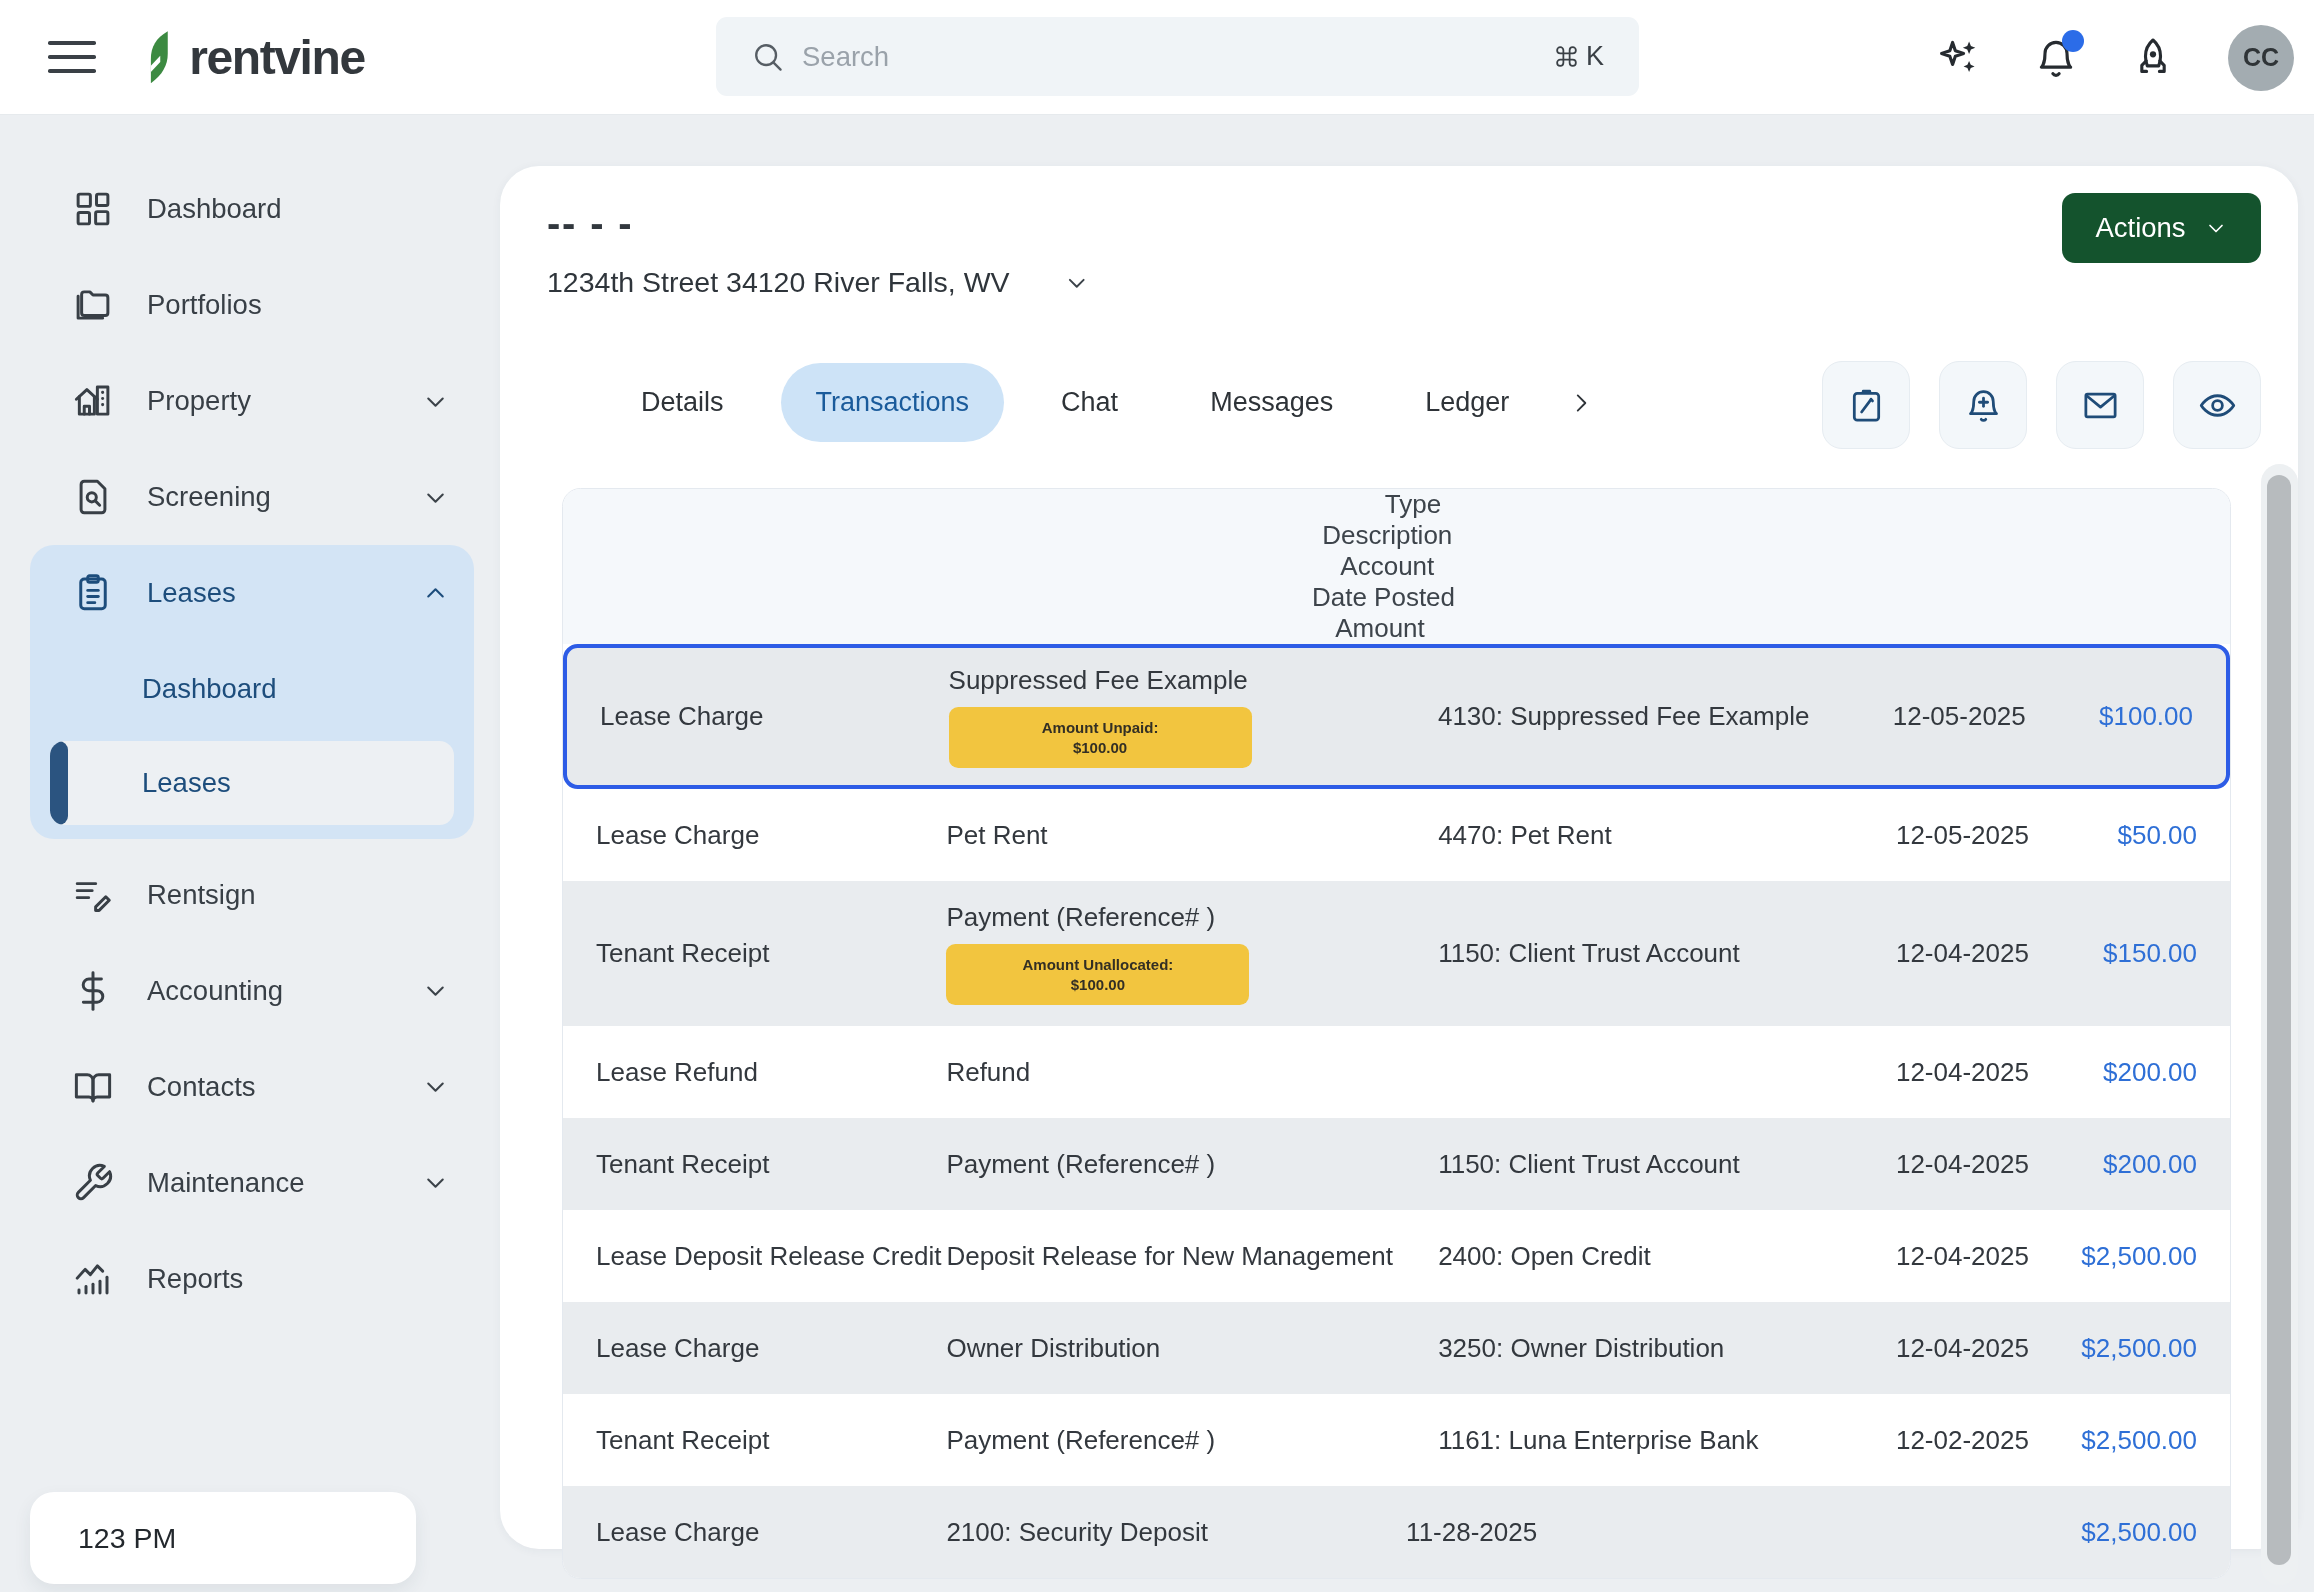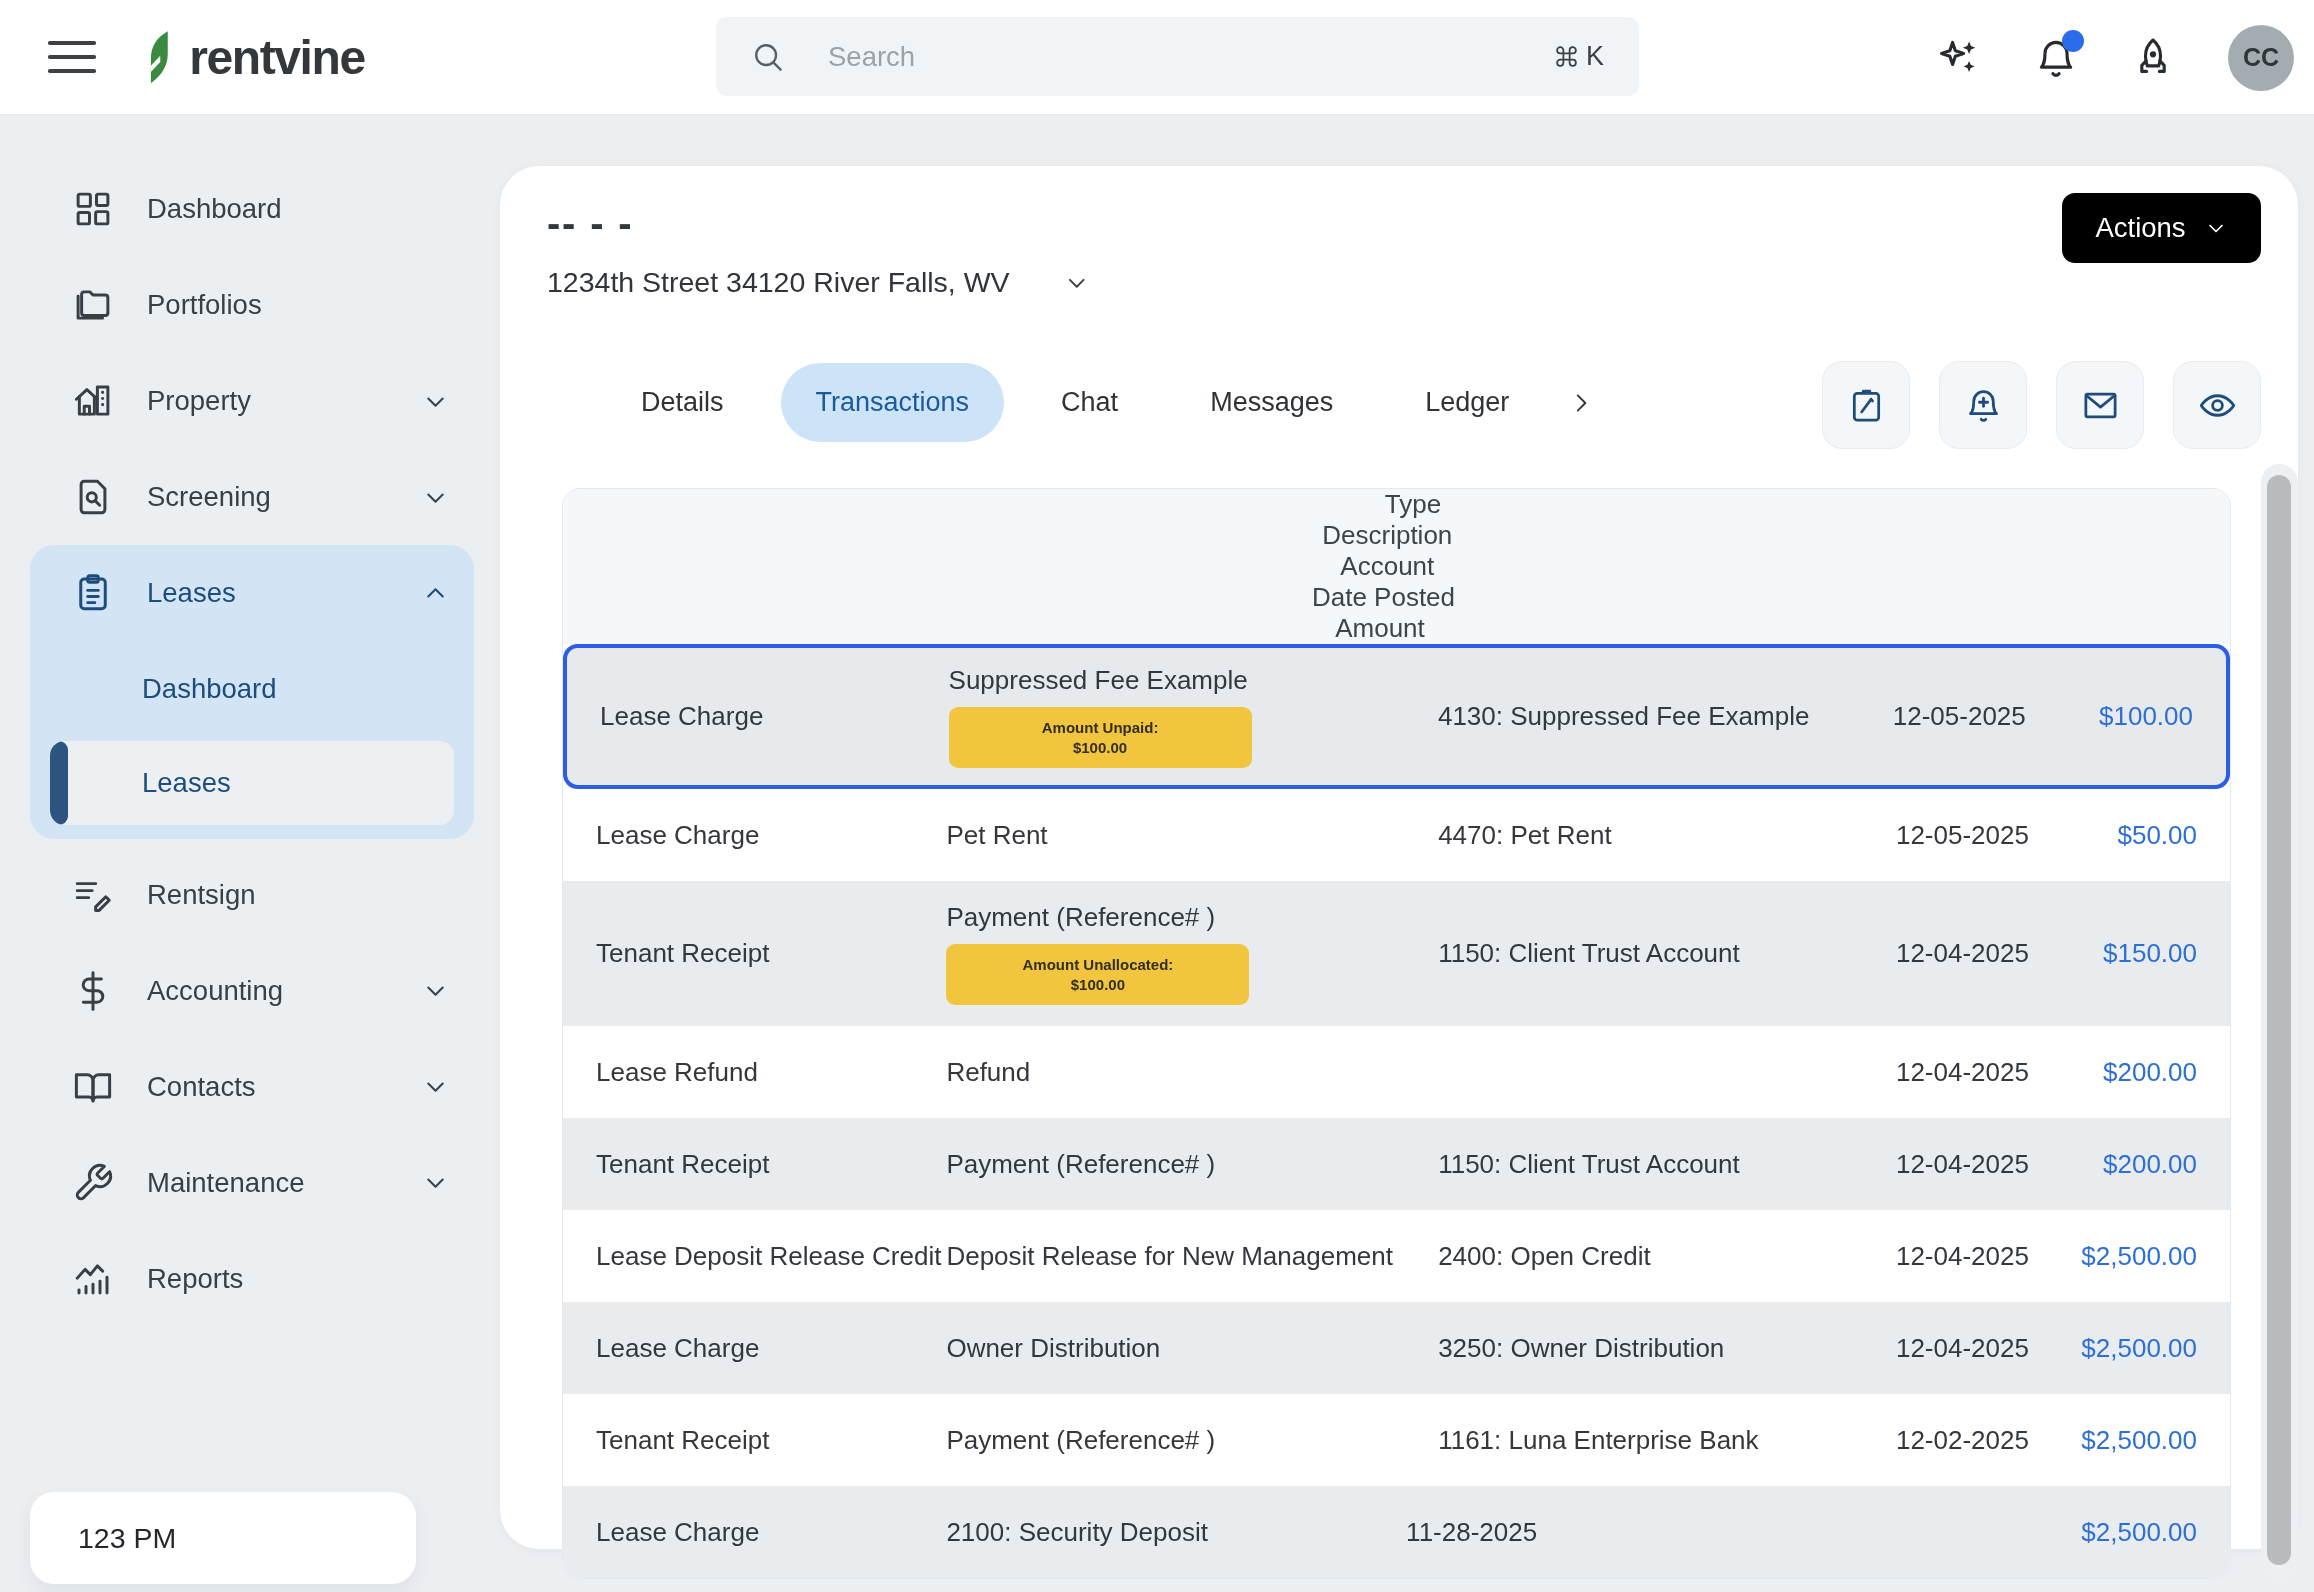--- a/index.html
+++ b/index.html
@@ -19,21 +19,21 @@
     background:#fff; border-bottom:0.9px solid #E6EAED;
     display:flex; align-items:center; z-index:30;
   }
   .hamburger { margin-left:48px; width:53px; height:42px; display:flex; flex-direction:column; justify-content:center; gap:10px; cursor:pointer; }
   .hamburger span { display:block; height:3.7px; width:48px; background:#3A4046; border-radius:1.8px; }
   .brand { display:flex; align-items:center; gap:9.2px; margin-left:37px; }
   .brand-text { font-size:48px; font-weight:700; letter-spacing:-1.4px; color:#33383D; }
   .searchbox {
     position:absolute; left:716px; top:17.4px; width:923px; height:79px;
     background:#F0F4F7; border-radius:11px;
-    display:flex; align-items:center; padding:0 35px; gap:44px;
+    display:flex; align-items:center; padding:0 35px; gap:18px;
   }
   .searchbox input {
     flex:1; border:none; outline:none; background:transparent;
     font-family:"Liberation Sans",sans-serif; font-size:27.5px; color:#32383E;
   }
   .searchbox input::placeholder { color:#9AA2AA; }
   .search-shortcut { display:flex; align-items:center; gap:7.3px; color:#3A4046; font-size:27px; }
   .topbar-right { position:absolute; right:20px; top:0; height:115px; display:flex; align-items:center; gap:53px; }
   .tb-icon { position:relative; width:44px; height:44px; color:#262B30; cursor:pointer; }
   .notif-dot { position:absolute; right:-5.5px; top:-5.5px; width:22px; height:22px; border-radius:50%; background:#2B6CE8; }
@@ -82,21 +82,21 @@
     background:#fff; border-radius:39px;
     box-shadow:0 1.8px 9.2px rgba(40,60,80,.05);
     z-index:10;
   }
   .page-title { position:absolute; left:47px; top:35px; font-size:40px; font-weight:700; letter-spacing:1.8px; color:#32383E; }
   .address-row { position:absolute; left:47px; top:100px; display:flex; align-items:center; gap:53px; }
   .address-text { font-size:28.5px; color:#2F353B; }
   .address-row .chev { width:27.5px; height:27.5px; color:#3C434A; cursor:pointer; }
   .actions-btn {
     position:absolute; right:37px; top:27px; height:70px; padding:0 33px;
-    background:#000000; color:#fff; border:none; border-radius:13px;
+    background:#14532d; color:#fff; border:none; border-radius:13px;
     font-family:"Liberation Sans",sans-serif; font-size:27.5px;
     display:flex; align-items:center; gap:18.4px; cursor:pointer;
   }
   .actions-btn .chev { width:24px; height:24px; color:#fff; }
 
   .tabs-row { position:absolute; left:106px; top:197px; height:79px; display:flex; align-items:center; gap:22px; }
   .tab {
     height:79px; display:flex; align-items:center; padding:0 35px;
     font-size:27px; color:#2E3338; border-radius:40px; cursor:pointer; white-space:nowrap;
   }

